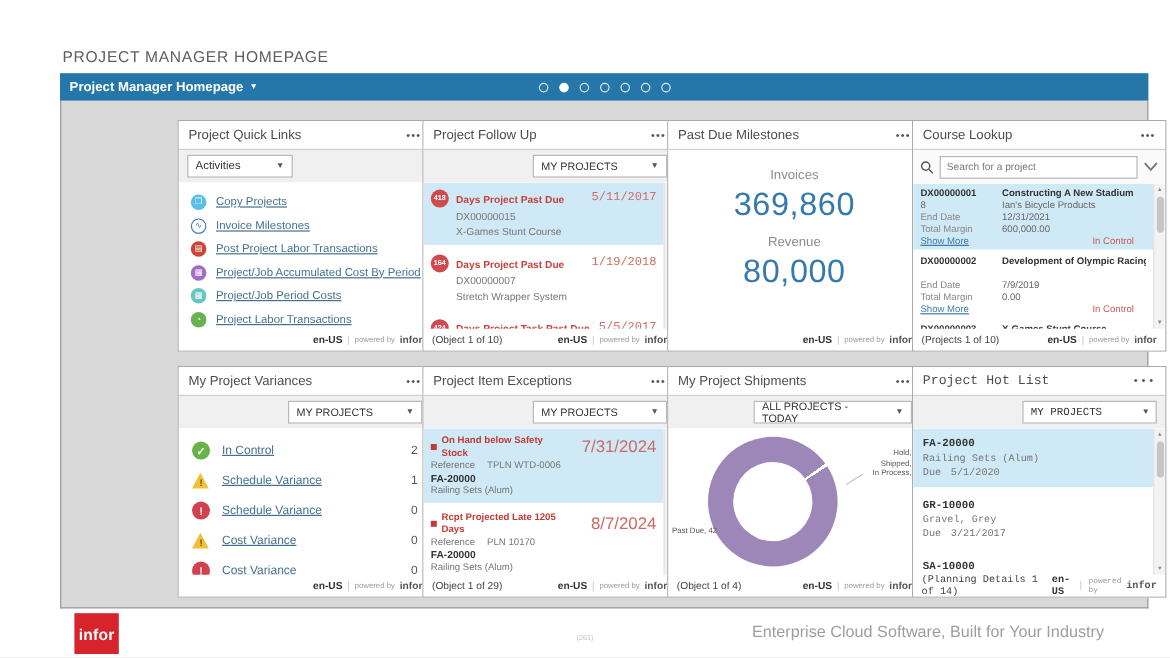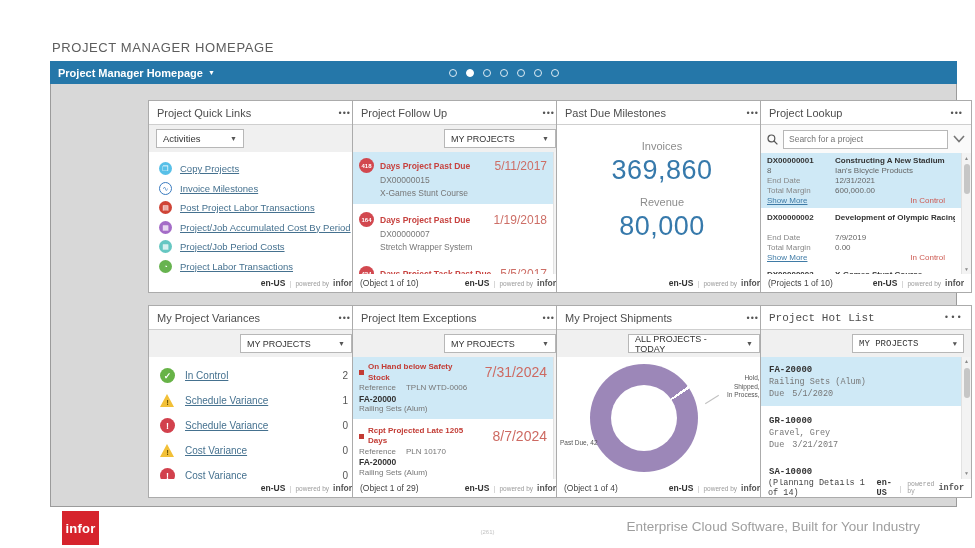--- a/index.html
+++ b/index.html
@@ -60,21 +60,21 @@
   .sbar .arr { position:absolute; left:0; right:0; text-align:center; font-size:5px; color:#8a8a8a; }
   .sbar .arr.up { top:2px; } .sbar .arr.dn { bottom:2px; }
   .sbar .thumb { position:absolute; left:1.5px; width:6px; top:11px; height:30px; background:#c6c6c6; border-radius:3px; }
 
   
   .fu-item { padding:6px 6px 5px 6px; background:#fff; border-bottom:2px solid #fff; }
   .fu-item.sel { background:#cfe9f6; }
   .fu-l1 { display:flex; align-items:center; gap:6px;justify-content:flex-end; }
   .badge { width:15px; height:15px; border-radius:50%; background:#d2484f; color:#fff; font-size:6px; font-weight:bold; display:flex; align-items:center; justify-content:center; flex:none; }
   .fu-label { font-size:8.5px; font-weight:bold; color:#c7423f; flex:1; }
-  .fu-date { font-size:12px; color:#cd6e66; }
+  .fu-date { font-size:10px; color:#cd6e66;font-family:Liberation Mono, monospace; }
   .fu-sub { margin-left:21px; font-size:8.5px; color:#777; line-height:11px; margin-top:2px; }
 
   
   .pdm { position:absolute; inset:0; text-align:center; padding-top:15px; }
   .pdm .lbl { font-size:11px; color:#8d8d8d; margin-bottom:3px; }
   .pdm .val { font-size:27px; color:#3679ab; margin-bottom:10px; letter-spacing:.5px; }
 
   
   .lk-search { height:28px; flex:none; background:#fafafa; display:flex; align-items:center; padding:0 6px; gap:5px; }
   .lk-search input { flex:1; height:19px; border:1px solid #b7b7b7; font-size:8.5px; padding:0 5px; color:#444; font-family:"Liberation Sans",sans-serif; min-width:0; }
@@ -278,21 +278,21 @@
       <span class="loc">en-US</span>
         <span class="sep">|</span>
         <span class="pp">powered by</span>
         <span class="pb">infor</span>
     </span>
   </div>
 </div>
 
 <div class="widget" id="w-lookup">
   <div class="w-head">
-    <span class="w-title">Project Lookup</span>
+    <span class="w-title">Course Lookup</span>
     <span class="w-menu">•••</span>
   </div>
   <div class="lk-search">
     <svg class="mini" width="11" height="11" viewBox="0 0 11 11">
         <circle cx="4.4" cy="4.4" r="3.4" fill="none" stroke="#555" stroke-width="1.2"></circle>
         <line x1="7" y1="7" x2="10.4" y2="10.4" stroke="#555" stroke-width="1.2"></line>
       </svg>
     <input type="text" placeholder="Search for a project" style="">
     <svg class="mini" width="12" height="8" viewBox="0 0 12 8">
         <polyline points="1,1 6,6.5 11,1" fill="none" stroke="#777" stroke-width="1.6"></polyline>

